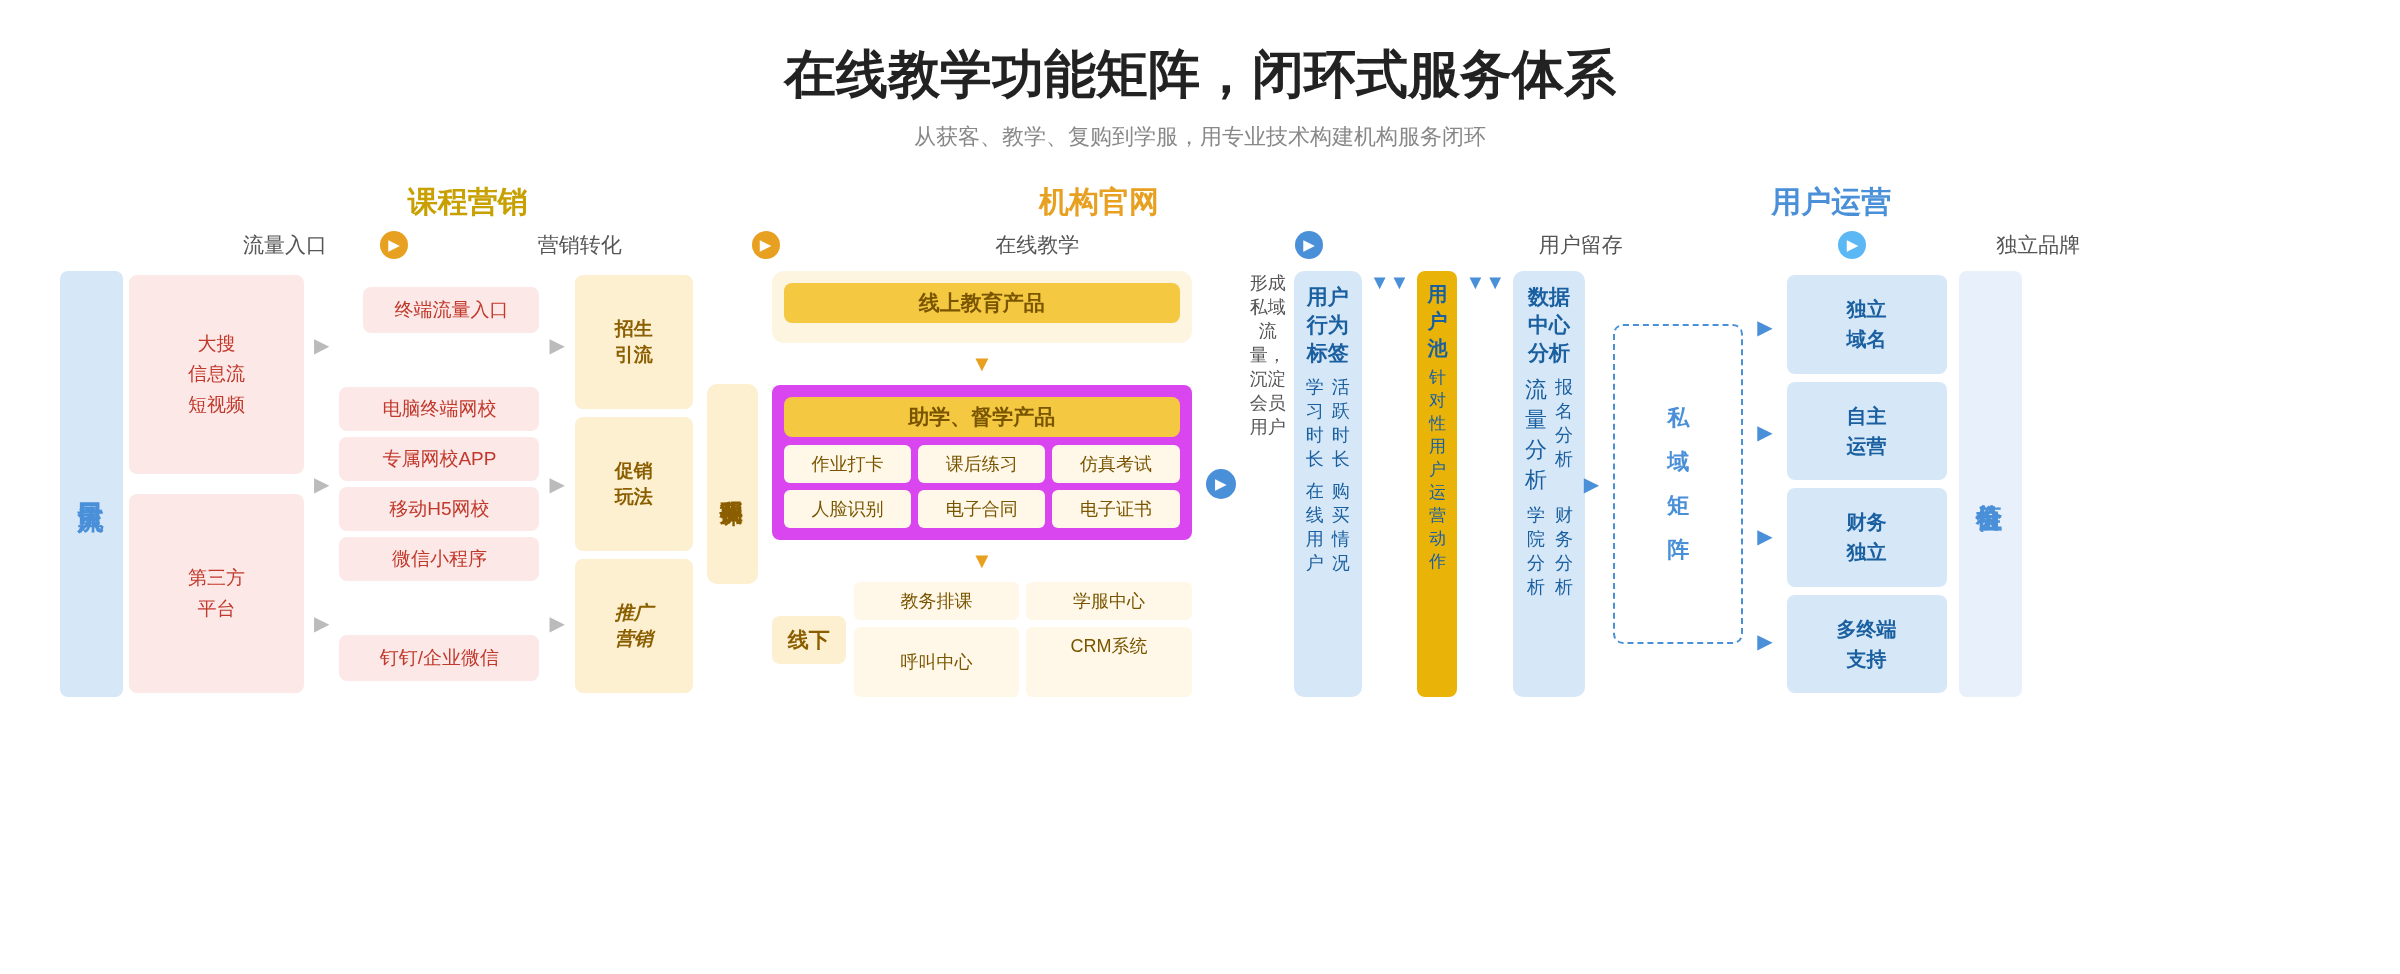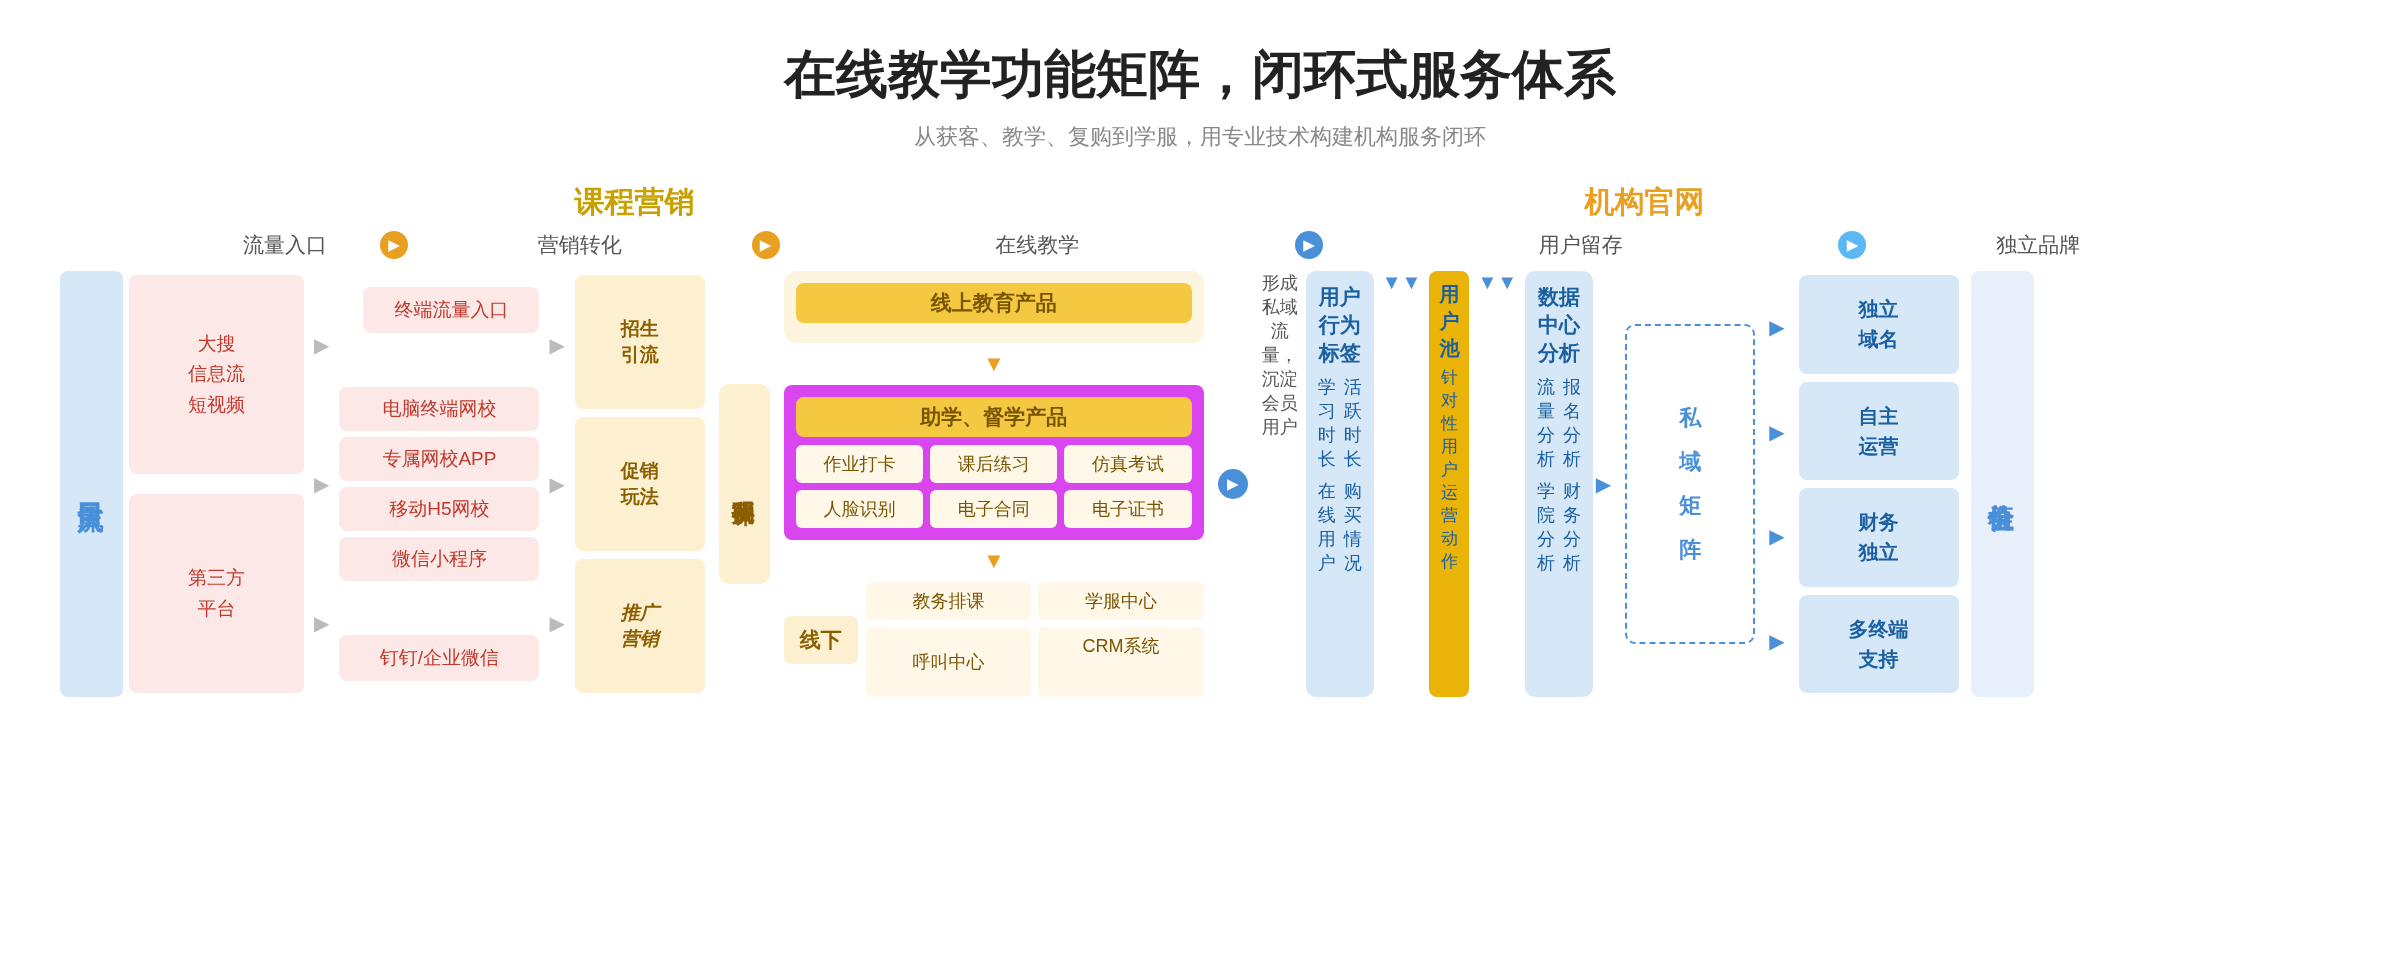--- a/index.html
+++ b/index.html
@@ -35,20 +35,21 @@
 <div class="page">
 
   <div class="header">
     <h1>在线教学功能矩阵，闭环式服务体系</h1>
     <p>从获客、教学、复购到学服，用专业技术构建机构服务闭环</p>
   </div>
 
   <div style="display:flex; padding: 0 130px; margin-bottom: 8px;">
     <div style="flex: 2.2; text-align:center; font-size:30px; font-weight:700; color:#c8a000;">课程营销</div>
     <div style="flex: 2.8; text-align:center; font-size:30px; font-weight:700; color:#e8a020;">机构官网</div>
+    <div style="flex: 3.0; text-align:center; font-size:30px; font-weight:700; color:#4a90d9;">用户运营</div>
   </div>
 
   <div style="display:flex; align-items:center; gap:0; padding: 0 130px; margin-bottom:12px;">
     <div style="width:190px; text-align:center; font-size:21px; color:#555;">流量入口</div>
     <div style="width:28px; height:28px; border-radius:50%; background:#e8a020; color:#fff; display:flex; align-items:center; justify-content:center; font-size:15px; flex-shrink:0;">▶</div>
     <div style="flex:1; text-align:center; font-size:21px; color:#555;">营销转化</div>
     <div style="width:28px; height:28px; border-radius:50%; background:#e8a020; color:#fff; display:flex; align-items:center; justify-content:center; font-size:15px; flex-shrink:0;">▶</div>
     <div style="flex:1.5; text-align:center; font-size:21px; color:#555;">在线教学</div>
     <div style="width:28px; height:28px; border-radius:50%; background:#4a90d9; color:#fff; display:flex; align-items:center; justify-content:center; font-size:15px; flex-shrink:0;">▶</div>
     <div style="flex:1.5; text-align:center; font-size:21px; color:#555;">用户留存</div>
@@ -85,21 +86,21 @@
       <div style="height:6px;"></div>
       <div style="background:#fde8e8; border-radius:8px; padding:10px; font-size:19px; color:#c0392b; text-align:center;">钉钉/企业微信</div>
     </div>
 
     <div style="display:flex; flex-direction:column; justify-content:space-around; padding:4px 4px;">
       <div style="font-size:20px; color:#bbb;">▶</div>
       <div style="font-size:20px; color:#bbb;">▶</div>
       <div style="font-size:20px; color:#bbb;">▶</div>
     </div>
 
-    <div style="display:flex; flex-direction:column; justify-content:flex-end; gap:0; width:130px; padding:4px 0;">
+    <div style="display:flex; flex-direction:column; justify-content:flex-end; gap:0; width:118px; padding:4px 0;">
       <div style="background:#fdf0d0; border-radius:8px; padding:12px 8px; font-size:19px; color:#8b5e00; text-align:center; font-weight:600; flex:1; display:flex; align-items:center; justify-content:center;">招生<br>引流</div>
       <div style="height:8px;"></div>
       <div style="background:#fdf0d0; border-radius:8px; padding:12px 8px; font-size:19px; color:#8b5e00; text-align:center; font-weight:600; flex:1; display:flex; align-items:center; justify-content:center;">促销<br>玩法</div>
       <div style="height:8px;"></div>
       <div style="background:#fdf0d0; border-radius:8px; padding:12px 4px; font-size:19px; color:#8b5e00; text-align:center; font-weight:600; flex:1; display:flex; align-items:center; justify-content:center;font-style:italic;">推广<br>营销</div>
     </div>
 
     <div style="display:flex; align-items:center; padding:0 8px;">
       <div style="background:#fdf0d0; border-radius:10px; writing-mode:vertical-rl; text-orientation:mixed; font-size:23px; color:#8b5e00; font-weight:600; padding:14px 10px; display:flex; align-items:center; justify-content:center; min-height:200px;">课程购买</div>
     </div>
@@ -166,21 +167,21 @@
       </div>
 
       <div style="display:flex; justify-content:space-around; color:#4a90d9; font-size:20px;">
         <span>▼</span>
           <span>▼</span>
       </div>
 
       <div style="background:#d6e8f7; border-radius:10px; padding:12px;">
         <div style="text-align:center; font-size:21px; color:#1a5fa0; font-weight:600; margin-bottom:8px;">数据中心分析</div>
         <div style="display:grid; grid-template-columns:1fr 1fr; gap:8px;">
-          <div style="font-size:18px; color:#1a5fa0; text-align:center;">流量分析</div>
+          <div style="font-size:22px; color:#1a5fa0; text-align:center;">流量分析</div>
           <div style="font-size:18px; color:#1a5fa0; text-align:center;">报名分析</div>
           <div style="font-size:18px; color:#1a5fa0; text-align:center;">学院分析</div>
           <div style="font-size:18px; color:#1a5fa0; text-align:center;">财务分析</div>
         </div>
       </div>
     </div>
 
     <div style="display:flex; align-items:center; padding:0 8px;">
       <div style="font-size:20px; color:#4a90d9;">▶</div>
     </div>

